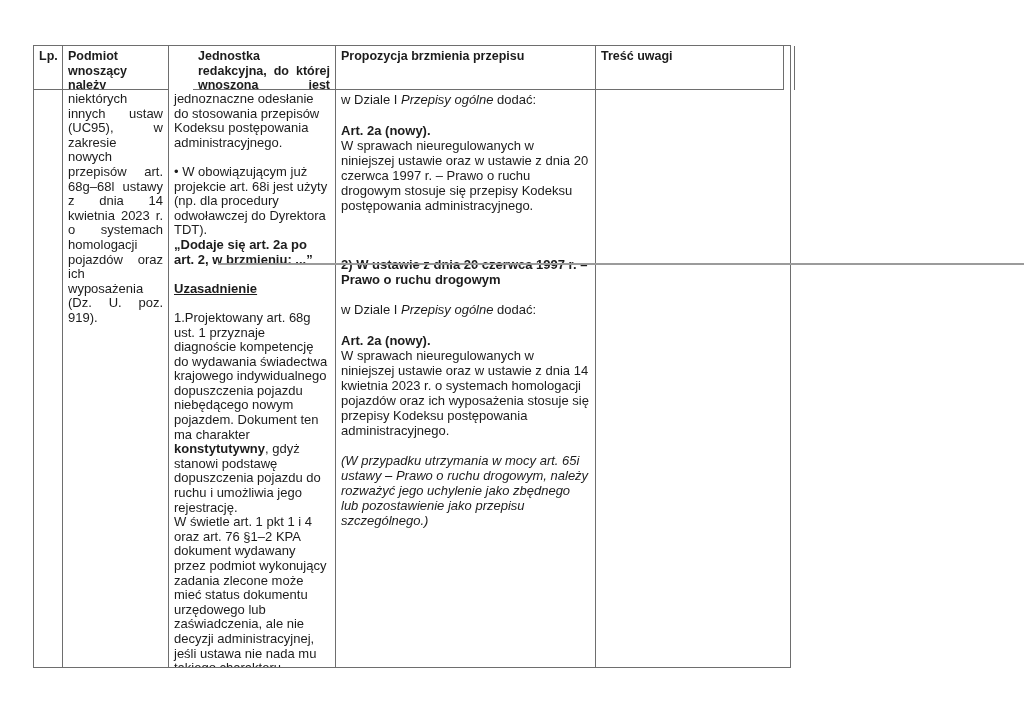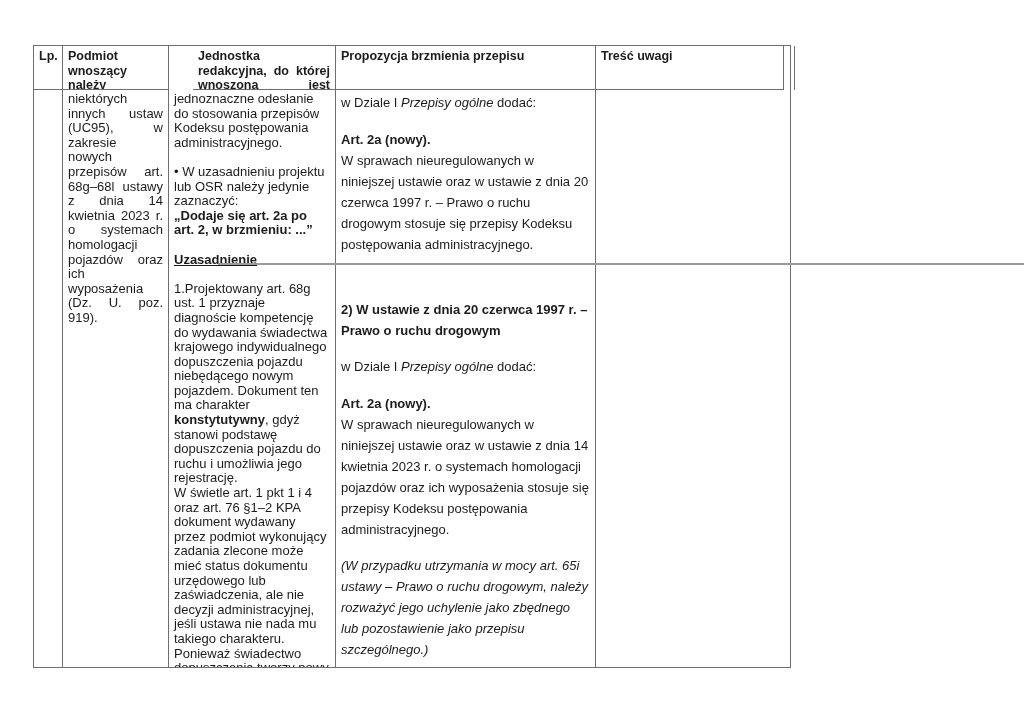--- a/index.html
+++ b/index.html
@@ -23,21 +23,21 @@
   .cell.last{border-right:none;}
   .th{
     font-weight:bold;font-size:12.5px;line-height:14.5px;
     border-bottom:1px solid #6e6e6e;padding-top:3px;
   }
   .th.justify{text-align:justify;margin-left:24px;}
   .td{font-size:13px;line-height:14.6px;}
   .td p{margin:0;}
   .justify{text-align:justify;}
   .blank{height:14.6px;}
-  .prop{line-height:21px;}
+  .prop{line-height:15px;}
   .prop .blank{height:15.5px;}
   .spacer-sections{height:44px;}
   b,strong{font-weight:bold;}
   i,em{font-style:italic;}
   .uline{text-decoration:underline;}
   sup{font-size:9px;line-height:0;}
   .break-line{
     position:absolute;left:218px;top:263px;width:806px;height:2px;
     background:#9b9b9b;z-index:5;
   }
@@ -53,21 +53,21 @@
   <div class="cell th">Propozycja brzmienia przepisu</div>
   <div class="cell th">Treść uwagi</div>
 
   <div class="cell td"></div>
   <div class="cell td"></div>
   <div class="cell td justify">niektórych innych ustaw (UC95), w zakresie nowych przepisów art. 68g–68l ustawy z dnia 14 kwietnia 2023 r. o systemach homologacji pojazdów oraz ich wyposażenia (Dz. U. poz. 919).</div>
 
   <div class="cell td">
     <p>jednoznaczne odesłanie do stosowania przepisów Kodeksu postępowania administracyjnego.</p>
     <div class="blank"></div>
-    <p>• W uzasadnieniu projektu lub OSR należy jedynie zaznaczyć:</p>
+    <p>• W obowiązującym już projekcie art. 68i jest użyty (np. dla procedury odwoławczej do Dyrektora TDT).</p>
     <p><b>„Dodaje się art. 2a po art. 2, w brzmieniu: ...”</b></p>
     <div class="blank"></div>
     <p><b class="uline">Uzasadnienie</b></p>
     <div class="blank"></div>
     <p><span>1.Projektowany art. 68g ust. 1 przyznaje diagnoście kompetencję do wydawania świadectwa krajowego indywidualnego dopuszczenia pojazdu niebędącego nowym pojazdem. Dokument ten ma charakter </span><b>konstytutywny</b><span>, gdyż stanowi podstawę dopuszczenia pojazdu do ruchu i umożliwia jego rejestrację.</span></p>
     <p>W świetle art. 1 pkt 1 i 4 oraz art. 76 §1–2 KPA dokument wydawany przez podmiot wykonujący zadania zlecone może mieć status dokumentu urzędowego lub zaświadczenia, ale nie decyzji administracyjnej, jeśli ustawa nie nada mu takiego charakteru. Ponieważ świadectwo dopuszczenia tworzy nowy stan prawny, nie może być traktowane wyłącznie jako zaświadczenie techniczne — wymaga stosowania przepisów KPA.</p>
     <div class="blank"></div>
     <p><span>2.Ani </span><i>Prawo o ruchu drogowym</i><span>, ani ustawa o systemach homologacji pojazdów nie są</span></p>
   </div>
 

